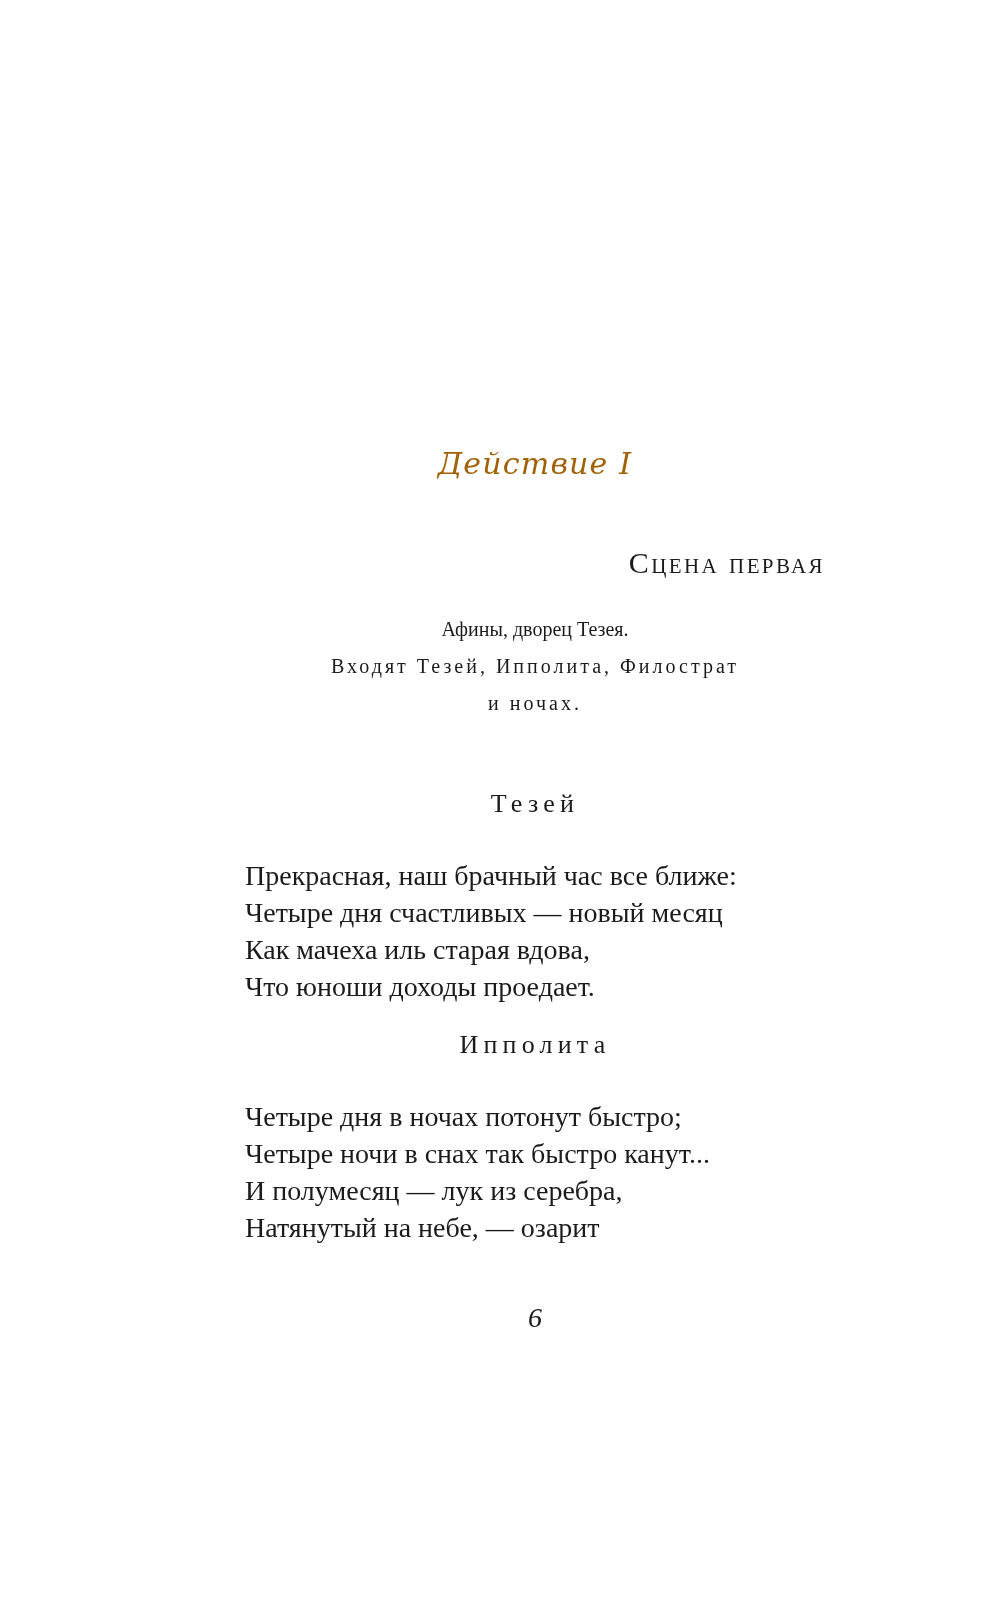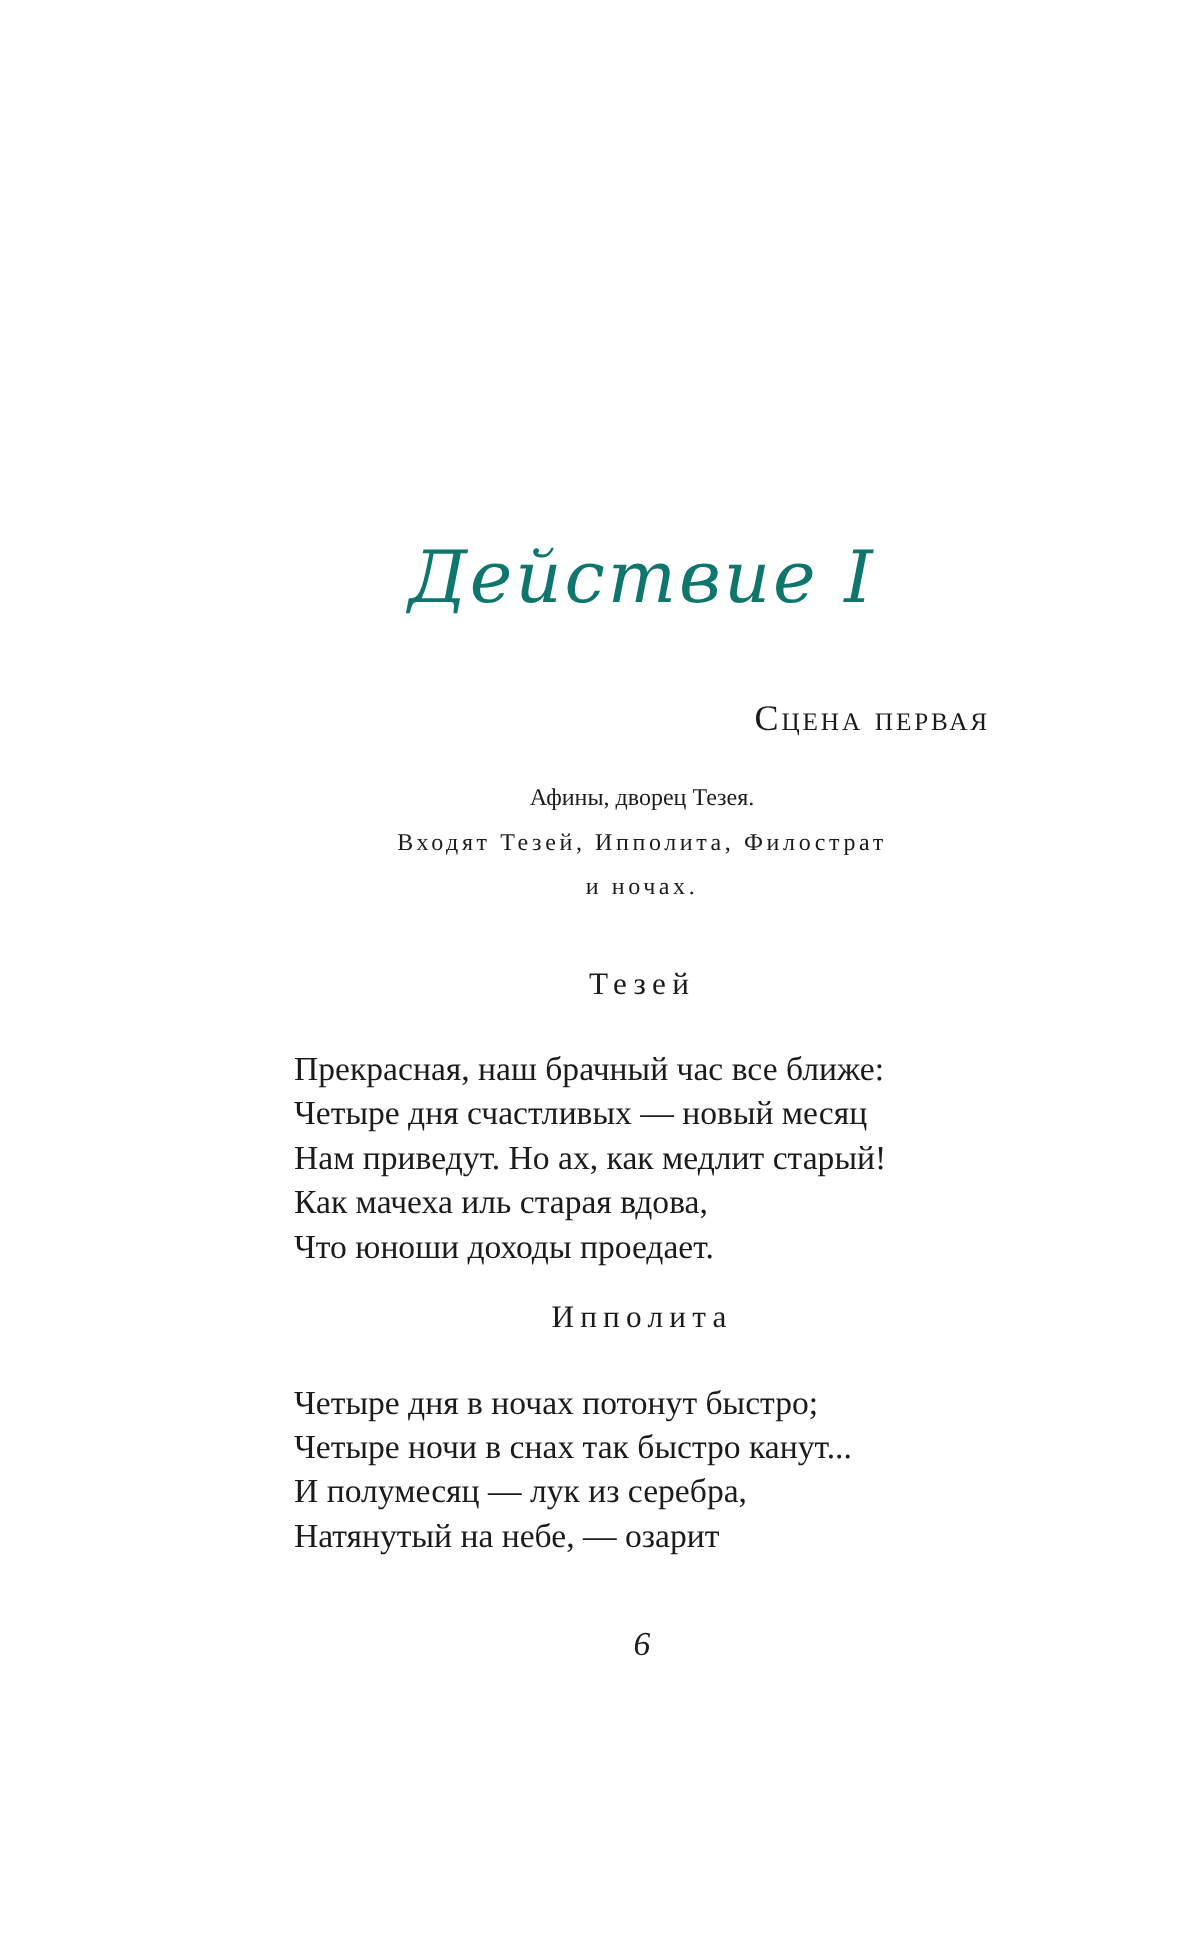--- a/index.html
+++ b/index.html
@@ -20,24 +20,24 @@
     position: relative;
     width: 580px;
     margin-left: 245px;
   }
   .act-title {
     margin-top: 446px;
     text-align: center;
     font-family: "DejaVu Serif", "Liberation Serif", serif;
     font-style: italic;
     font-weight: normal;
-    font-size: 60px;
+    font-size: 30px;
     line-height: 1.2;
     letter-spacing: 0.04em;
-    color: #0f766e;
+    color: #a16207;
   }
   .scene-title {
     margin-top: 64px;
     text-align: right;
     font-weight: normal;
     font-variant: small-caps;
     font-size: 30px;
     letter-spacing: 0.08em;
     line-height: 1.1;
   }
@@ -50,21 +50,21 @@
   .stage-line-spaced {
     letter-spacing: 0.15em;
   }
   .character-name {
     text-align: center;
     font-weight: normal;
     font-size: 26px;
     letter-spacing: 0.2em;
     line-height: 1.2;
   }
-  .speech-1 .character-name { margin-top: 46px; }
+  .speech-1 .character-name { margin-top: 66px; }
   .speech-2 .character-name { margin-top: 24px; font-family: Liberation Serif, serif; }
   .verse {
     margin-top: 38px;
     font-size: 28px;
     line-height: 37px;
     text-align: left;
   }
   .page-number {
     margin-top: 56px;
     text-align: center;
@@ -86,21 +86,20 @@
       <div>Афины, дворец Тезея.</div>
       <div class="stage-line-spaced">Входят Тезей, Ипполита, Филострат</div>
       <div class="stage-line-spaced">и ночах.</div>
     </div>
 
     <section class="speech speech-1">
       <h3 class="character-name">Тезей</h3>
       <div class="verse">
         <div class="verse-line">Прекрасная, наш брачный час все ближе:</div>
         <div class="verse-line">Четыре дня счастливых — новый месяц</div>
-        <div class="verse-line">Нам приведут. Но ах, как медлит старый!</div>
         <div class="verse-line">Как мачеха иль старая вдова,</div>
         <div class="verse-line">Что юноши доходы проедает.</div>
       </div>
     </section>
 
     <section class="speech speech-2">
       <h3 class="character-name">Ипполита</h3>
       <div class="verse">
         <div class="verse-line">Четыре дня в ночах потонут быстро;</div>
         <div class="verse-line">Четыре ночи в снах так быстро канут...</div>

